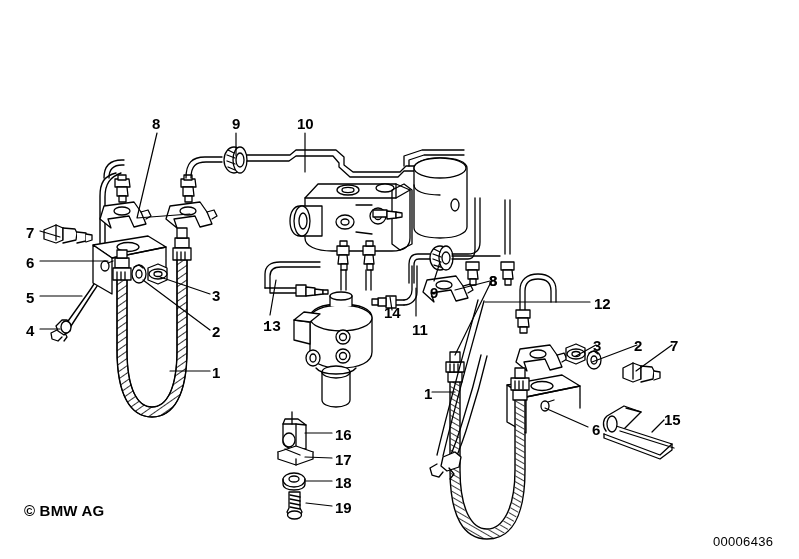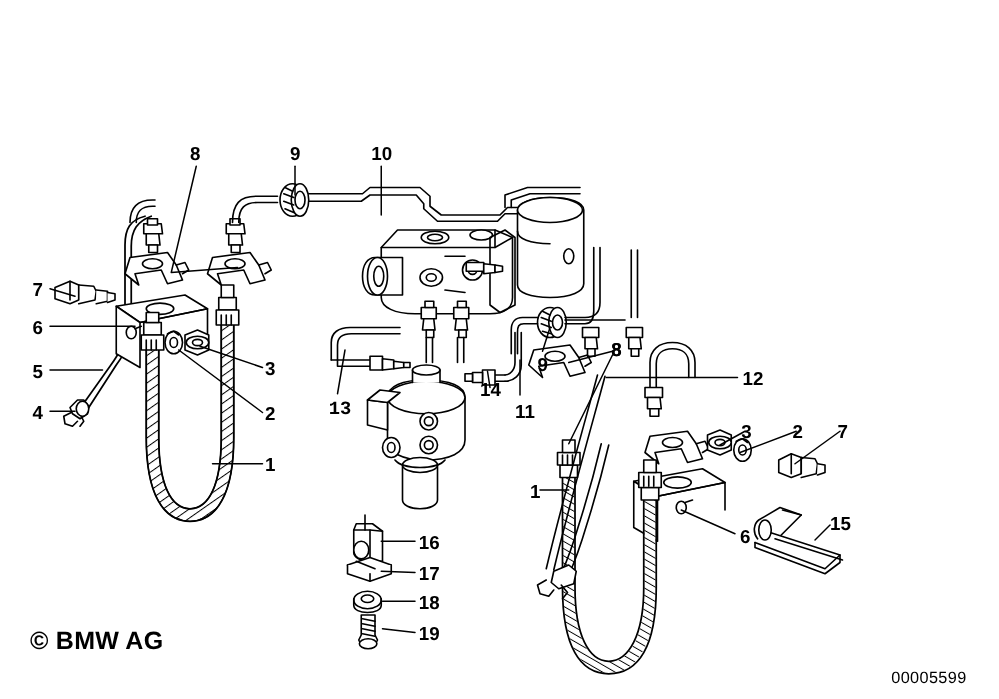--- a/index.html
+++ b/index.html
@@ -21,21 +21,21 @@
     line-height:15px;
     color:#000;
     white-space:nowrap;
     letter-spacing:0px;
   }
   #copyright{
     position:absolute;
     left:24px;top:502px;
     font-family:"Liberation Sans", sans-serif;
     font-weight:bold;
-    font-size:20px;
+    font-size:15px;
     letter-spacing:.2px;
     white-space:nowrap;
   }
   #partnum{
     position:absolute;
     left:713px;top:534px;
     font-family:"Liberation Sans", sans-serif;
     font-weight:normal;
     font-size:13px;
     letter-spacing:.3px;
@@ -472,15 +472,15 @@
       <div class="lbl" style="left: 424px; top: 386px;">1</div>
       <div class="lbl" style="left: 592px; top: 422px;">6</div>
       <div class="lbl" style="left: 664px; top: 412px; text-align: right;">15</div>
       <div class="lbl" style="left: 335px; top: 427px;">16</div>
       <div class="lbl" style="left: 335px; top: 452px;">17</div>
       <div class="lbl" style="left: 335px; top: 475px; text-align: right;">18</div>
       <div class="lbl" style="left: 335px; top: 500px;">19</div>
     </div>
 
   <div id="copyright">© BMW AG</div>
-  <div id="partnum">00005599</div>
+  <div id="partnum">00006436</div>
 
 </div>
 
 </body></html>

